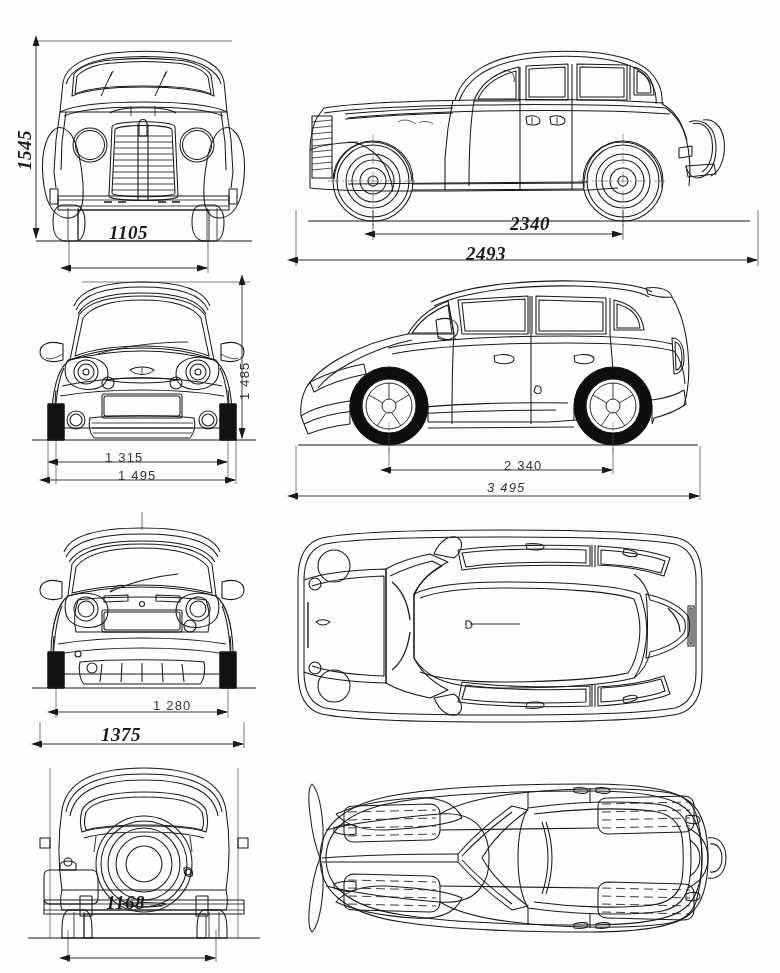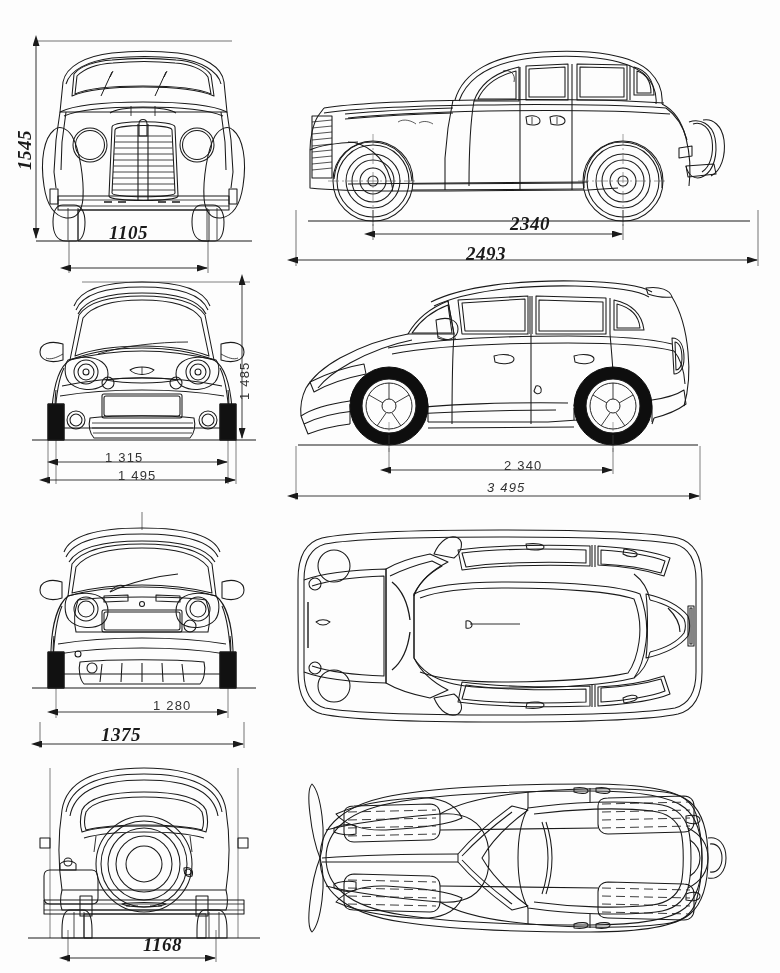--- a/index.html
+++ b/index.html
@@ -664,21 +664,21 @@
 
 <div class="view" style="left:18px;top:930px;width:252px;height:40px;">
 <svg width="252" height="40" viewBox="0 0 252 40">
  <g stroke="#1a1a1a" fill="none">
   <line x1="50" y1="0" x2="50" y2="32" stroke-width="0.6"></line>
   <line x1="198" y1="0" x2="198" y2="32" stroke-width="0.6"></line>
   <line x1="51" y1="28" x2="197" y2="28" stroke-width="0.9" marker-start="url(#al)" marker-end="url(#ar)"></line>
  </g>
 </svg>
 </div>
-<div class="dim classic" style="left:106px;top:934px;margin-left:37px;">1168</div>
+<div class="dim classic" style="left:106px;top:892px;">1168</div>
 
 <div class="view" style="left:290px;top:752px;width:440px;height:212px;">
 <svg width="440" height="212" viewBox="0 0 440 212">
  <g fill="none" stroke="#1a1a1a" stroke-width="1.05" stroke-linejoin="round">
 
   <path d="M30,106 C30,90 36,76 48,66 C62,54 84,46 112,42
            C150,36 220,32 300,32 C350,32 386,38 400,50
            C412,60 418,80 418,106 C418,132 412,152 400,162
            C386,174 350,180 300,180 C220,180 150,176 112,170
            C84,166 62,158 48,146 C36,136 30,122 30,106 Z"></path>

